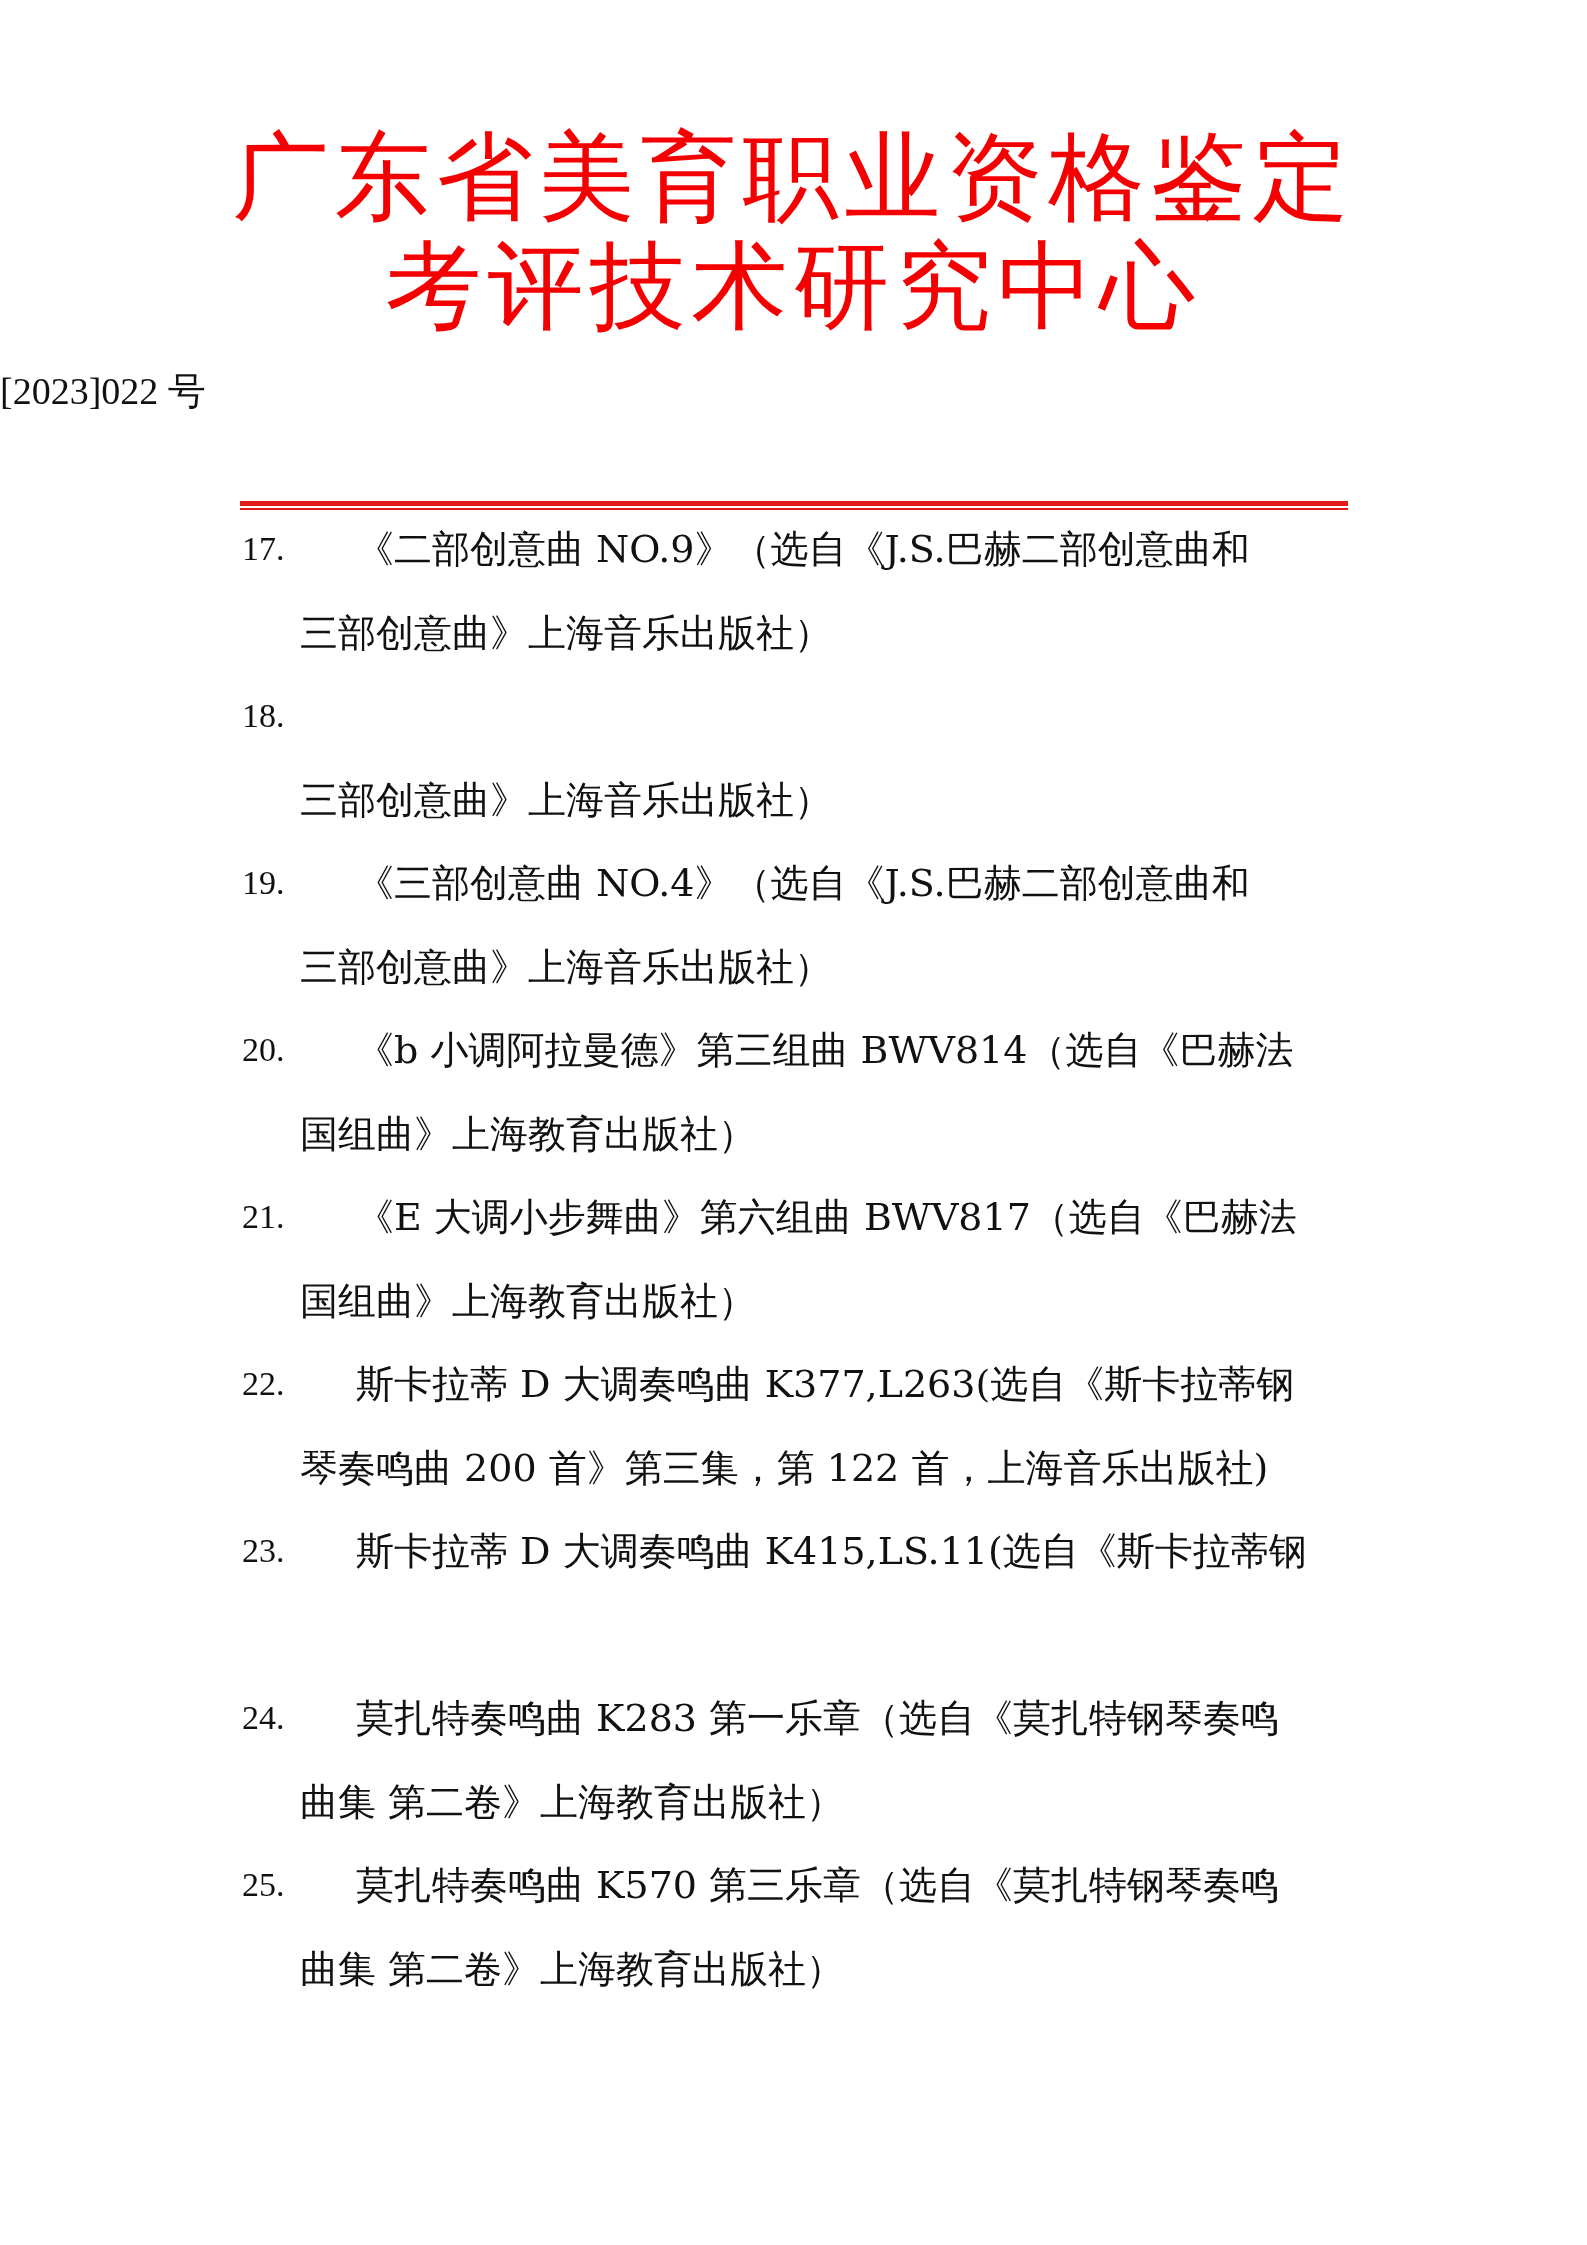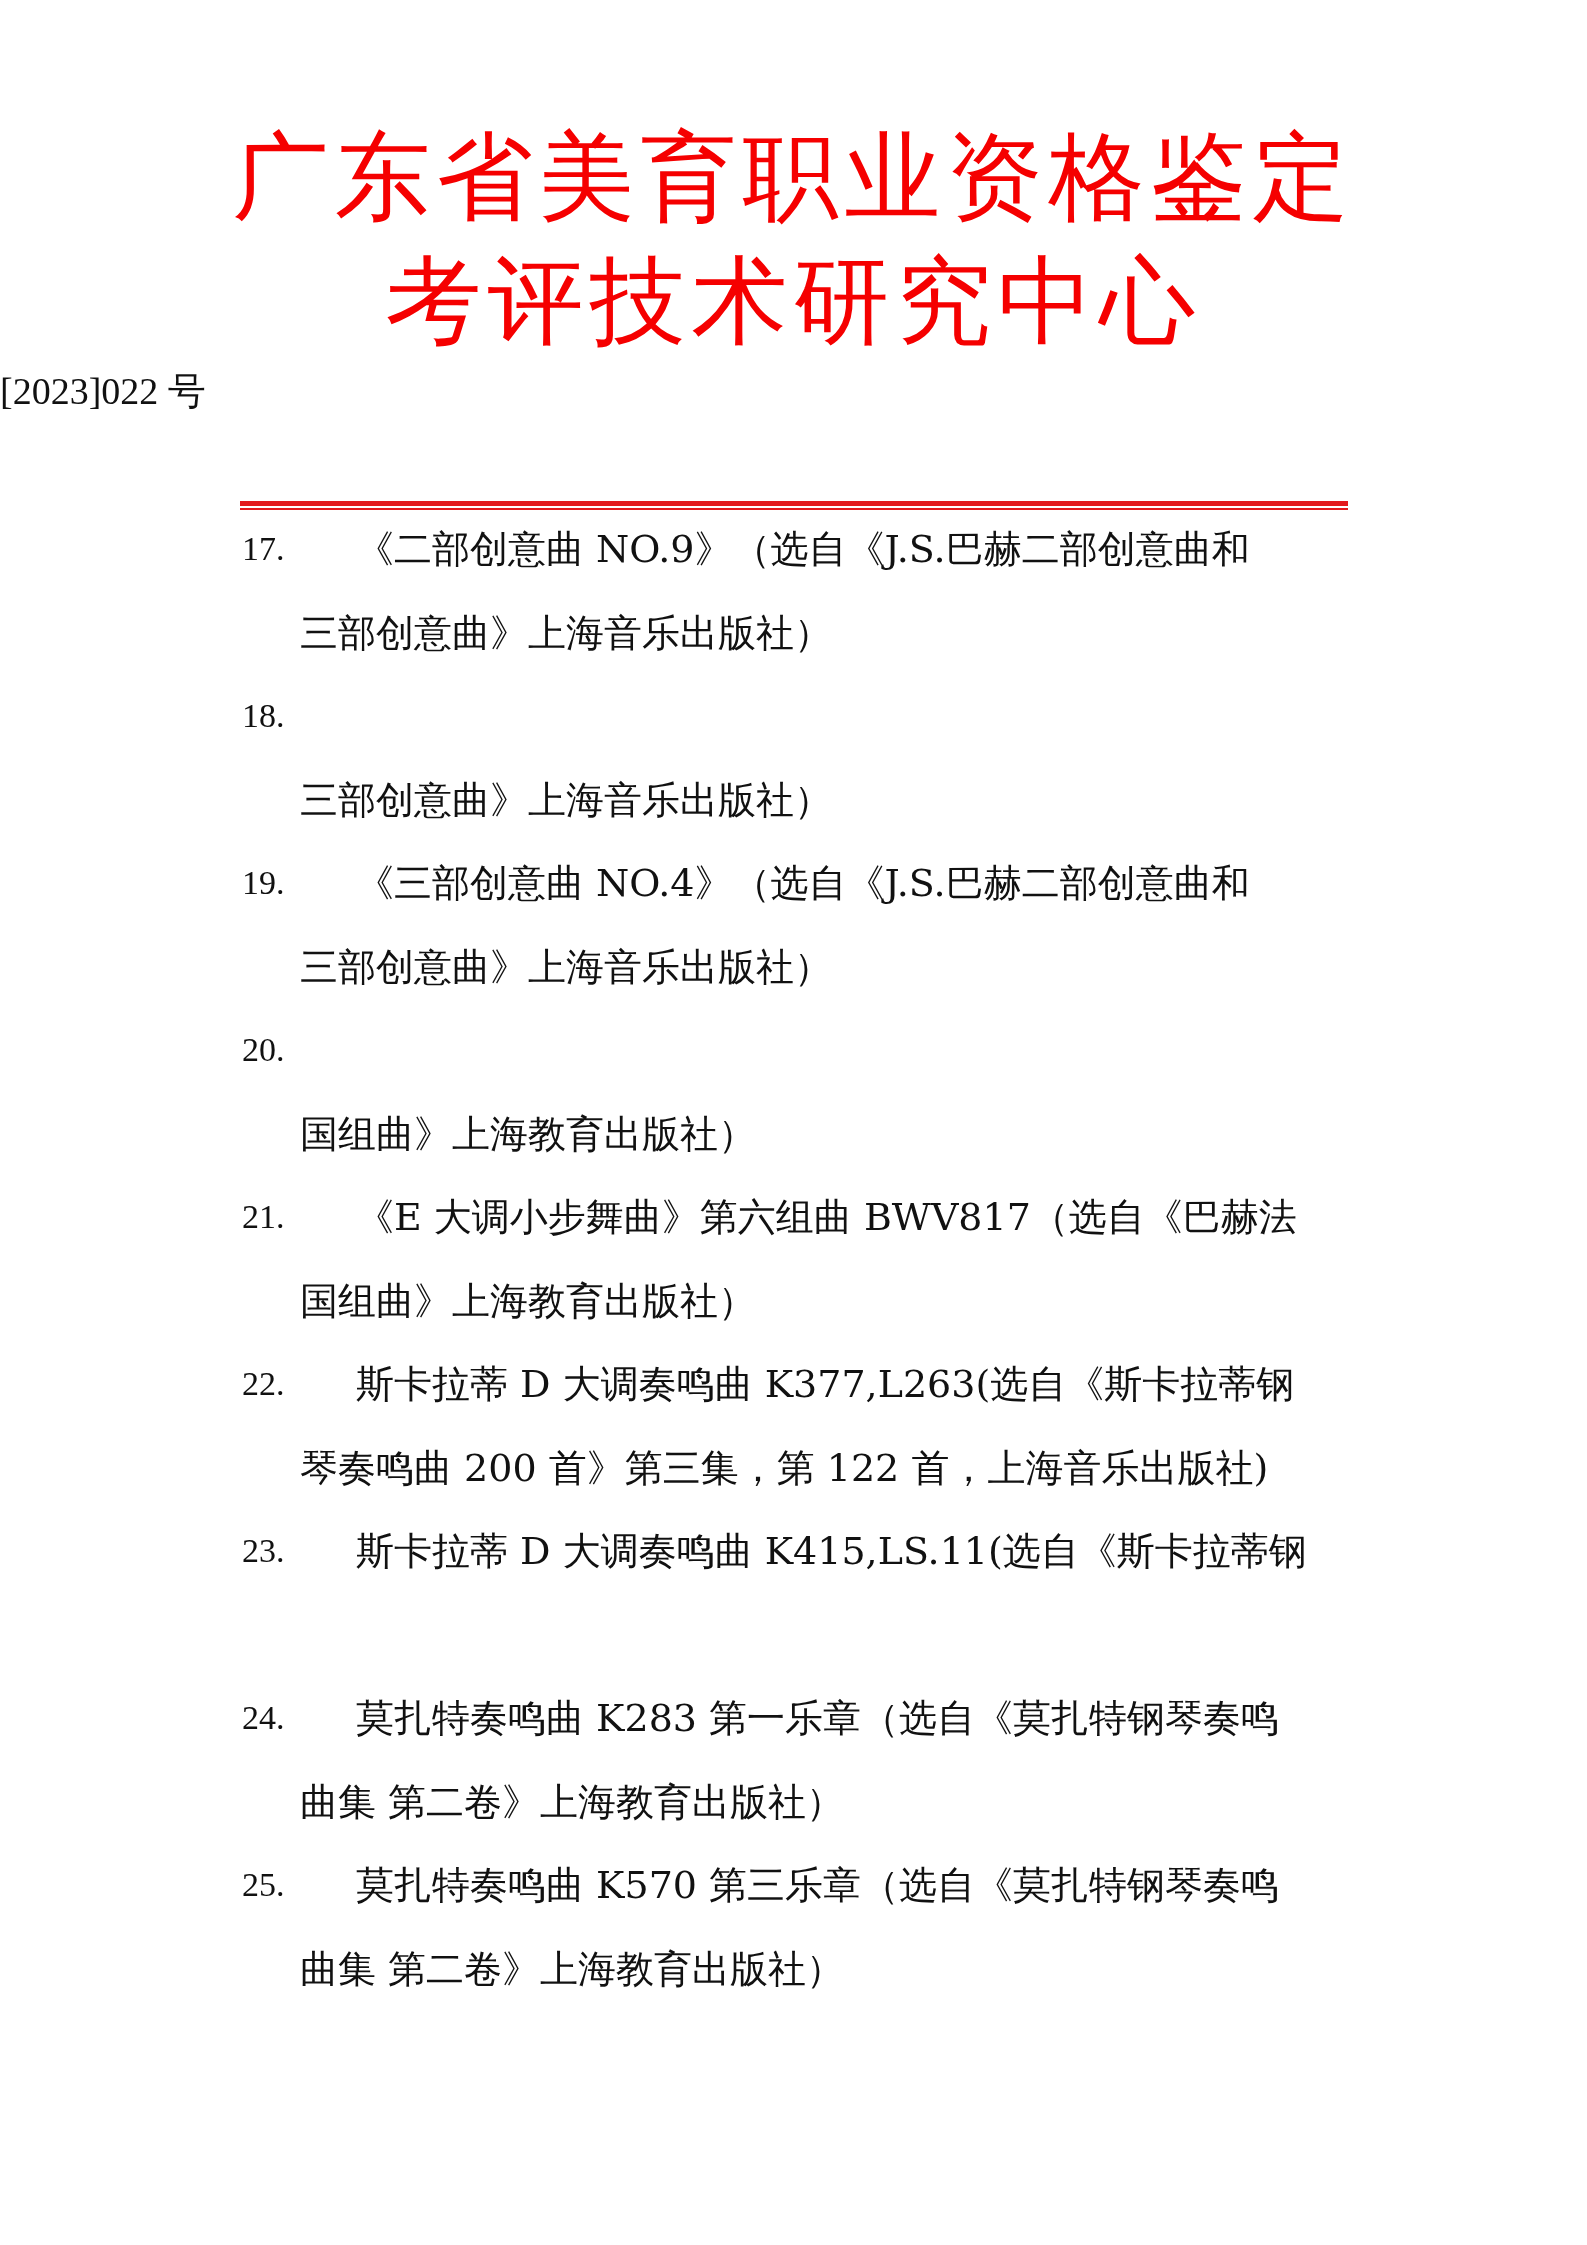--- a/index.html
+++ b/index.html
@@ -6,21 +6,21 @@
     body { width: 1587px; height: 2245px; position: relative; overflow: hidden; }
     .page { position: absolute; left: 0; top: 0; width: 1587px; height: 2245px; background: #fff; }
     .title-line {
       position: absolute; left: 0; width: 1587px; text-align: center;
       color: #f50000;
       font-family: "DejaVu Serif", "Liberation Serif", serif;
       font-size: 96px; line-height: 110px; letter-spacing: 6px;
       white-space: nowrap;
     }
     .title-1 { top: 122px; }
-    .title-2 { top: 246px; }
+    .title-2 { top: 232px; font-family: Liberation Serif, serif; }
     .doc-number {
       position: absolute; left: 0; width: 1587px; text-align: left; top: 366px;
       font-family: "Liberation Serif", "DejaVu Serif", serif;
       font-size: 38px; line-height: 50px; color: #111;
     }
     .rule-thick { position: absolute; left: 240px; width: 1108px; top: 501px; height: 5px; background: #e3191c; }
     .rule-thin  { position: absolute; left: 240px; width: 1108px; top: 508px; height: 2px; background: #e3191c; }
     .list { position: absolute; left: 242px; top: 520px; width: 1110px; }
     .item { position: relative; height: 167px; }
     .item-line {
@@ -53,20 +53,21 @@
       <span class="item-line item-num">18.</span>
       <span class="item-line item-text2">三部创意曲》上海音乐出版社）</span>
     </div>
     <div class="item">
       <span class="item-line item-num">19.</span>
       <span class="item-line item-text1">《三部创意曲 NO.4》（选自《J.S.巴赫二部创意曲和</span>
       <span class="item-line item-text2">三部创意曲》上海音乐出版社）</span>
     </div>
     <div class="item">
       <span class="item-line item-num">20.</span>
+      <span class="item-line item-text1">《b 小调阿拉曼德》第三组曲 BWV814（选自《巴赫法</span>
       <span class="item-line item-text2">国组曲》上海教育出版社）</span>
     </div>
     <div class="item">
       <span class="item-line item-num">21.</span>
       <span class="item-line item-text1">《E 大调小步舞曲》第六组曲 BWV817（选自《巴赫法</span>
       <span class="item-line item-text2">国组曲》上海教育出版社）</span>
     </div>
     <div class="item">
       <span class="item-line item-num">22.</span>
       <span class="item-line item-text1">斯卡拉蒂 D 大调奏鸣曲 K377,L263(选自《斯卡拉蒂钢</span>

